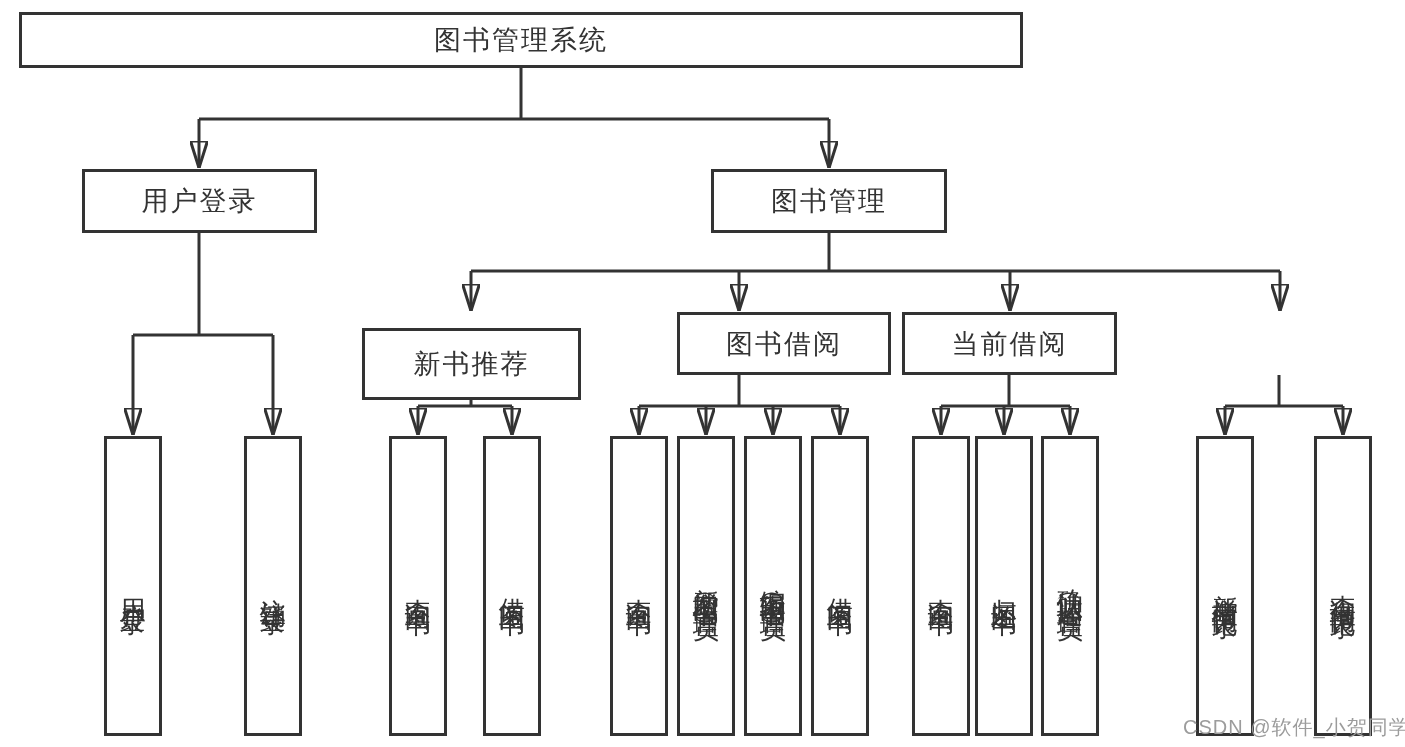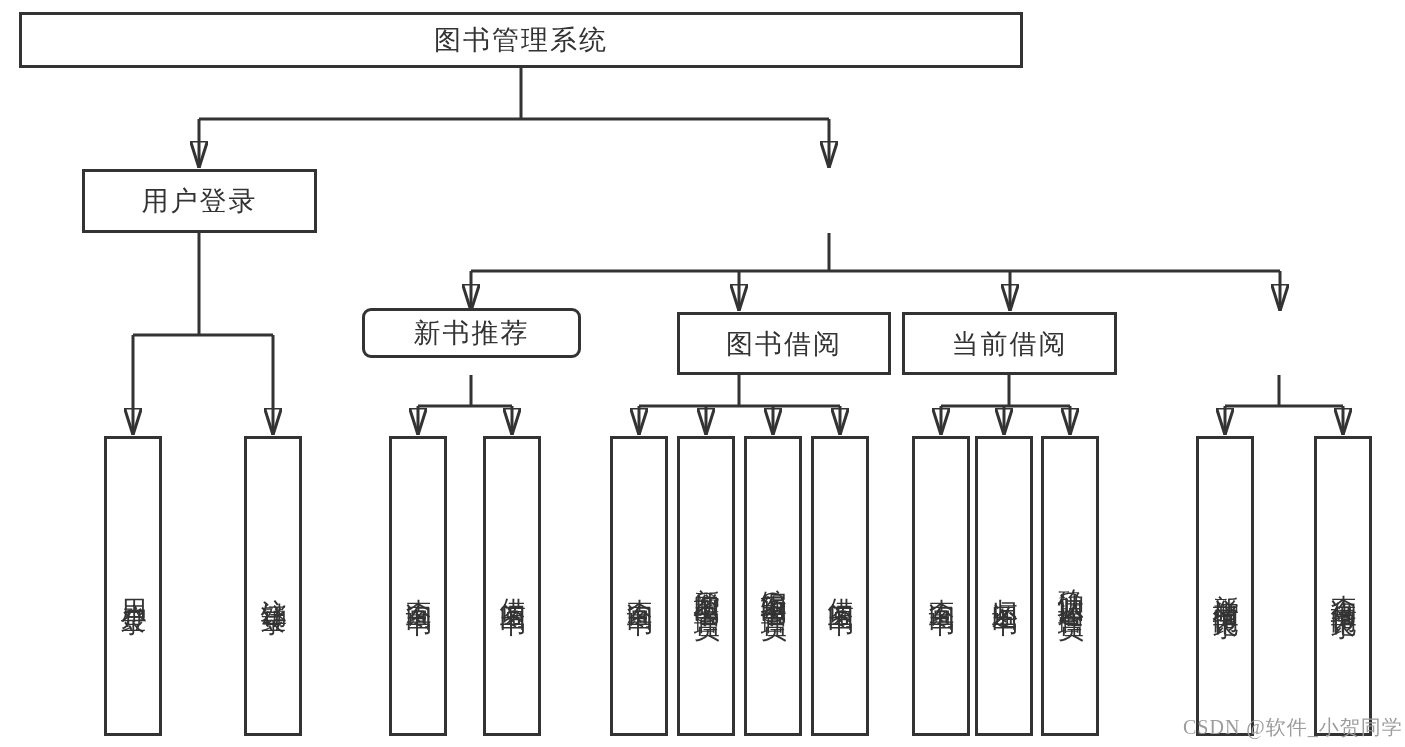--- a/index.html
+++ b/index.html
@@ -7,21 +7,21 @@
     --text:#333333;
     --box-bg:#ffffff;
     --page-bg:#ffffff;
     --watermark:#9c9c9c;
   }
   html,body{margin:0;padding:0;background:var(--page-bg);}
   .stage{
     position:relative;
     width:1405px;height:747px;
     background:var(--page-bg);
-    font-family:Liberation Serif, serif;
+    font-family:Liberation Sans, sans-serif;
     color:var(--text);
     overflow:hidden;
   }
   .wires{
     position:absolute;left:0;top:0;width:1405px;height:747px;
     pointer-events:none;
   }
   .wires path,.wires line{
     stroke:var(--line);
     stroke-width:3;
@@ -99,22 +99,23 @@
     <line x1="1070" y1="406" x2="1070" y2="435" marker-end="url(#arw)"></line>
 
     <path d="M1279,375 V406 M1225,406 H1343"></path>
     <line x1="1225" y1="406" x2="1225" y2="435" marker-end="url(#arw)"></line>
     <line x1="1343" y1="406" x2="1343" y2="435" marker-end="url(#arw)"></line>
   </svg>
 
   <div class="node" style="left:19px;top:12px;width:1004px;height:56px;">图书管理系统</div>
 
   <div class="node" style="left:82px;top:169px;width:235px;height:64px;">用户登录</div>
+  <div class="node" style="left:711px;top:169px;width:236px;height:64px;">图书管理</div>
 
-  <div class="node" style="left:362px;top:308px;width:219px;height:50px;border-radius:9px;">新书推荐</div>
+  <div class="node" style="left:362px;top:328px;width:219px;height:72px;">新书推荐</div>
   <div class="node" style="left:633px;top:312px;width:214px;height:63px;margin-left:44px;">图书借阅</div>
   <div class="node" style="left:902px;top:312px;width:215px;height:63px;">当前借阅</div>
 
   <div class="node vnode" style="left:104px;top:436px;width:58px;height:300px;">用户登录</div>
   <div class="node vnode" style="left:244px;top:436px;width:58px;height:300px;">注销登录</div>
 
   <div class="node vnode" style="left:389px;top:436px;width:58px;height:300px;">查询图书</div>
   <div class="node vnode" style="left:483px;top:436px;width:58px;height:300px;">借阅图书</div>
 
   <div class="node vnode" style="left:610px;top:436px;width:58px;height:300px;">查询图书</div>

